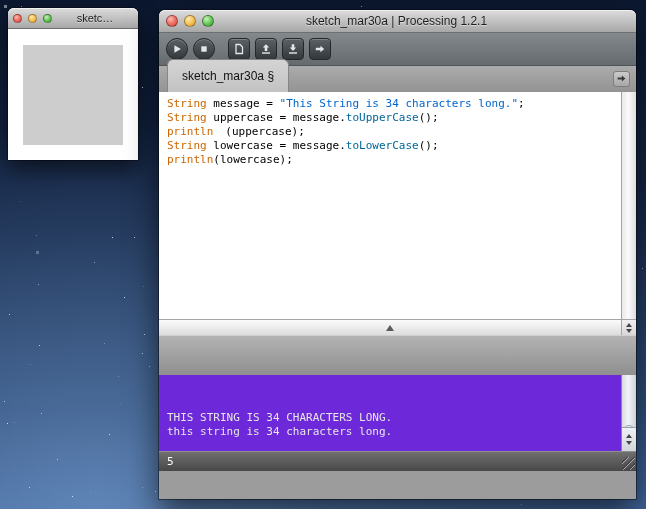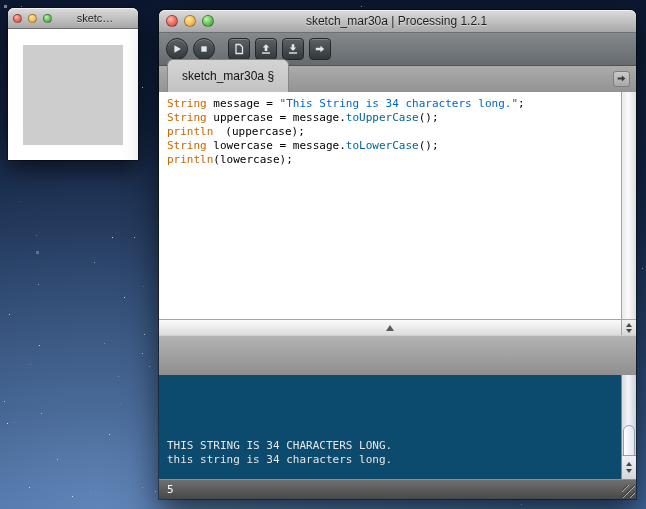--- a/index.html
+++ b/index.html
@@ -70,21 +70,21 @@
   .divider-handle { position:absolute; left:50%; top:5px; margin-left:-4px; width:0; height:0;
     border-left:4px solid transparent; border-right:4px solid transparent; border-bottom:6px solid #5a5a5a; }
   .scroll-corner { width:15px; border-top:1px solid #a4a4a4; border-left:1px solid #a4a4a4;
     background:linear-gradient(#f0f0f0,#d8d8d8); display:flex; flex-direction:column;
     align-items:center; justify-content:center; gap:2px; cursor:pointer; }
   .tri-up   { width:0; height:0; border-left:3.5px solid transparent; border-right:3.5px solid transparent; border-bottom:4.5px solid #474747; }
   .tri-down { width:0; height:0; border-left:3.5px solid transparent; border-right:3.5px solid transparent; border-top:4.5px solid #474747; }
 
   .message-area { height:40px; flex:none; background:linear-gradient(#b3b3b3,#8f8f8f); border-top:1px solid #cfcfcf; }
 
-  .console-row { height:104px; flex:none; display:flex; background:#0c4a6e; }
+  .console-row { height:76px; flex:none; display:flex; background:#6d28d9; }
   .console { width:462px; display:flex; flex-direction:column; justify-content:flex-end;
     padding:0 0 12px 8px; font-family:"DejaVu Sans Mono", monospace; font-size:11px; line-height:14px; }
   .console-line { white-space:pre; }
   .console-scroll { width:15px; position:relative; border-left:1px solid #808890;
     background:linear-gradient(90deg,#d6dade,#f2f5f8 45%,#ccd1d6); cursor:pointer; }
   .scroll-thumb { position:absolute; left:1px; right:1px; top:50px; height:36px; border-radius:7px;
     background:linear-gradient(90deg,#ffffff,#dfe6ec); border:1px solid #97a1ab; }
   .scroll-arrows { position:absolute; left:0; right:0; bottom:0; height:24px;
     border-top:1px solid #97a1ab; background:linear-gradient(#eef1f4,#d2d7dc);
     display:flex; flex-direction:column; align-items:center; justify-content:center; gap:3px; }

